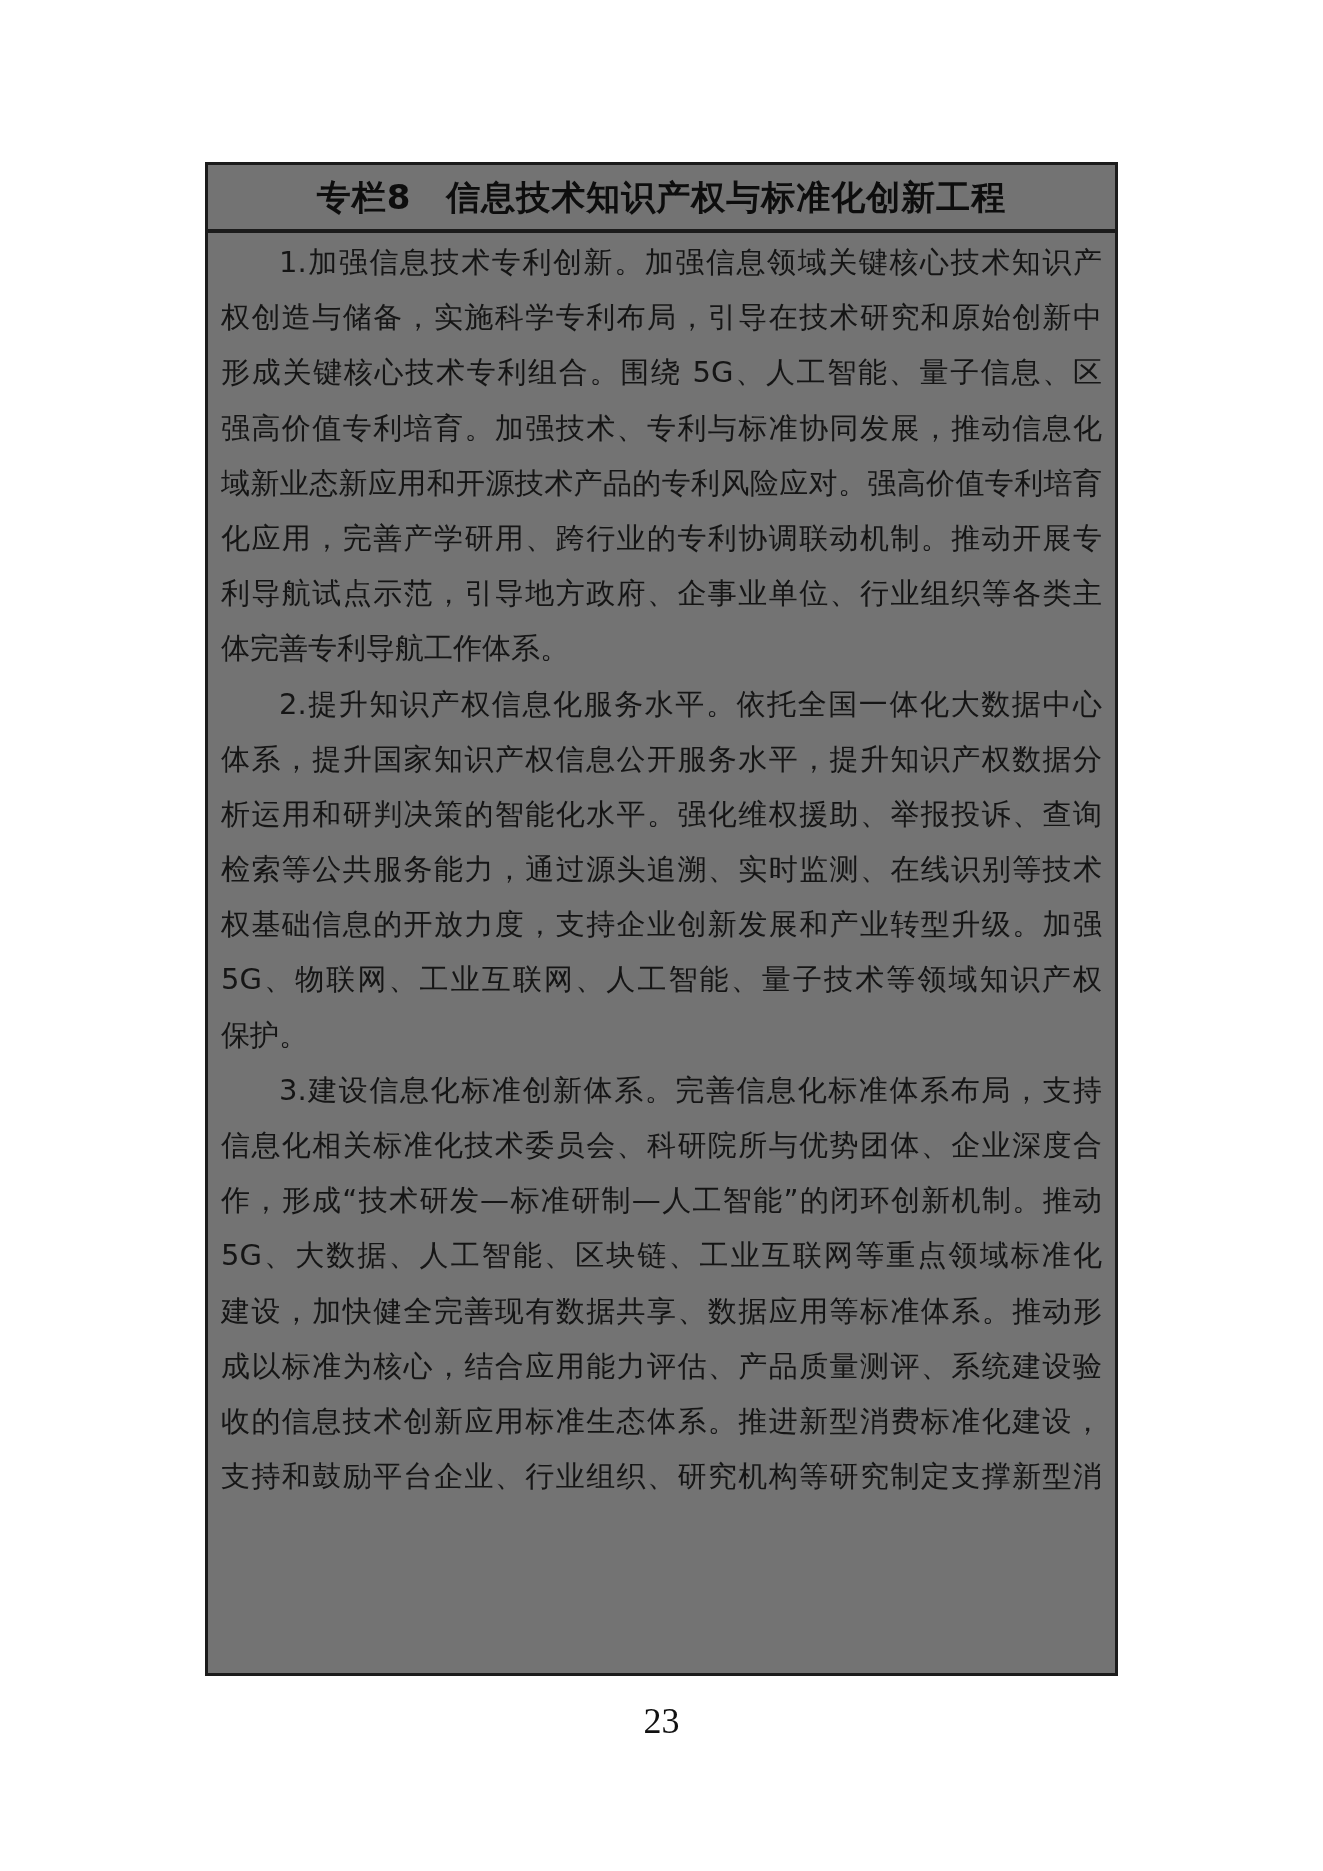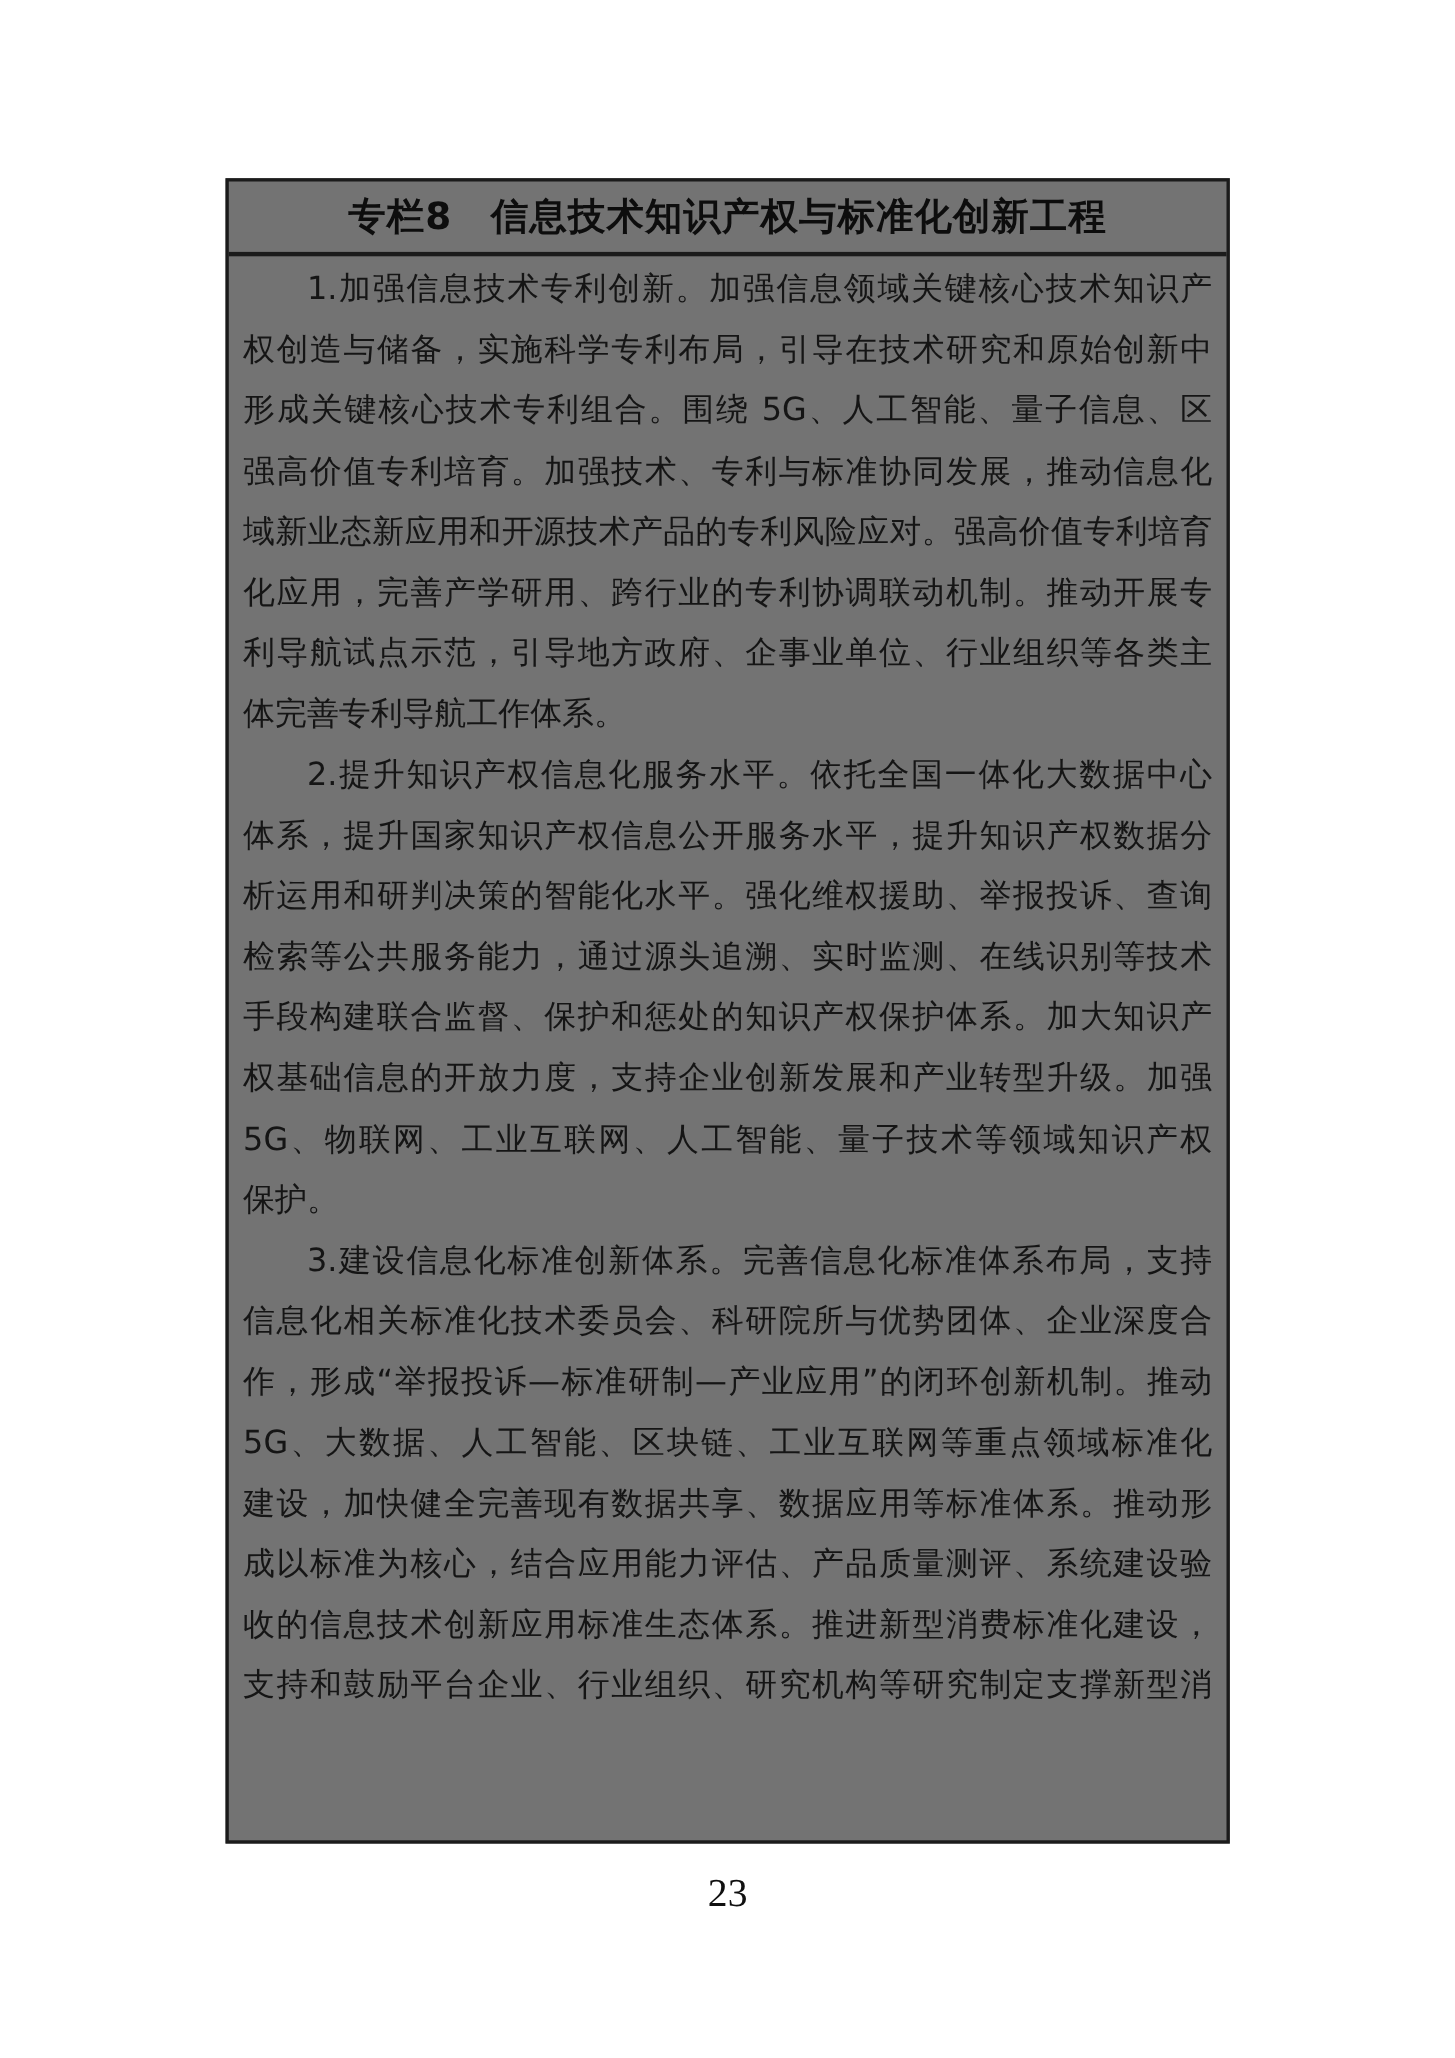--- a/index.html
+++ b/index.html
@@ -80,27 +80,26 @@
         <div class="line">形成关键核心技术专利组合。围绕 5G、人工智能、量子信息、区</div>
         <div class="line">强高价值专利培育。加强技术、专利与标准协同发展，推动信息化</div>
         <div class="line">域新业态新应用和开源技术产品的专利风险应对。强高价值专利培育</div>
         <div class="line">化应用，完善产学研用、跨行业的专利协调联动机制。推动开展专</div>
         <div class="line">利导航试点示范，引导地方政府、企事业单位、行业组织等各类主</div>
         <div class="line pend">体完善专利导航工作体系。</div>
         <div class="line pstart">2.提升知识产权信息化服务水平。依托全国一体化大数据中心</div>
         <div class="line">体系，提升国家知识产权信息公开服务水平，提升知识产权数据分</div>
         <div class="line">析运用和研判决策的智能化水平。强化维权援助、举报投诉、查询</div>
         <div class="line">检索等公共服务能力，通过源头追溯、实时监测、在线识别等技术</div>
-        <div class="line">手段构建联合监督、保护和惩处的知识产权保护体系。加大知识产</div>
         <div class="line">权基础信息的开放力度，支持企业创新发展和产业转型升级。加强</div>
         <div class="line">5G、物联网、工业互联网、人工智能、量子技术等领域知识产权</div>
         <div class="line pend">保护。</div>
         <div class="line pstart">3.建设信息化标准创新体系。完善信息化标准体系布局，支持</div>
         <div class="line">信息化相关标准化技术委员会、科研院所与优势团体、企业深度合</div>
-        <div class="line">作，形成“举报投诉—标准研制—产业应用”的闭环创新机制。推动</div>
+        <div class="line">作，形成“技术研发—标准研制—人工智能”的闭环创新机制。推动</div>
         <div class="line">5G、大数据、人工智能、区块链、工业互联网等重点领域标准化</div>
         <div class="line">建设，加快健全完善现有数据共享、数据应用等标准体系。推动形</div>
         <div class="line">成以标准为核心，结合应用能力评估、产品质量测评、系统建设验</div>
         <div class="line">收的信息技术创新应用标准生态体系。推进新型消费标准化建设，</div>
         <div class="line">支持和鼓励平台企业、行业组织、研究机构等研究制定支撑新型消</div>
       </div>
   </div>
   <div class="page-number">23</div>
 </div>
 

